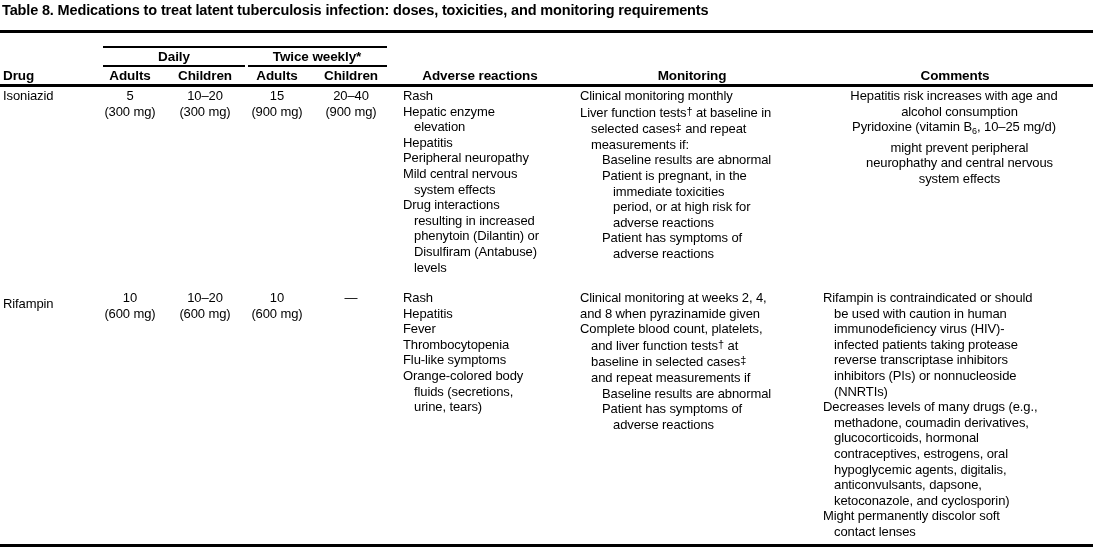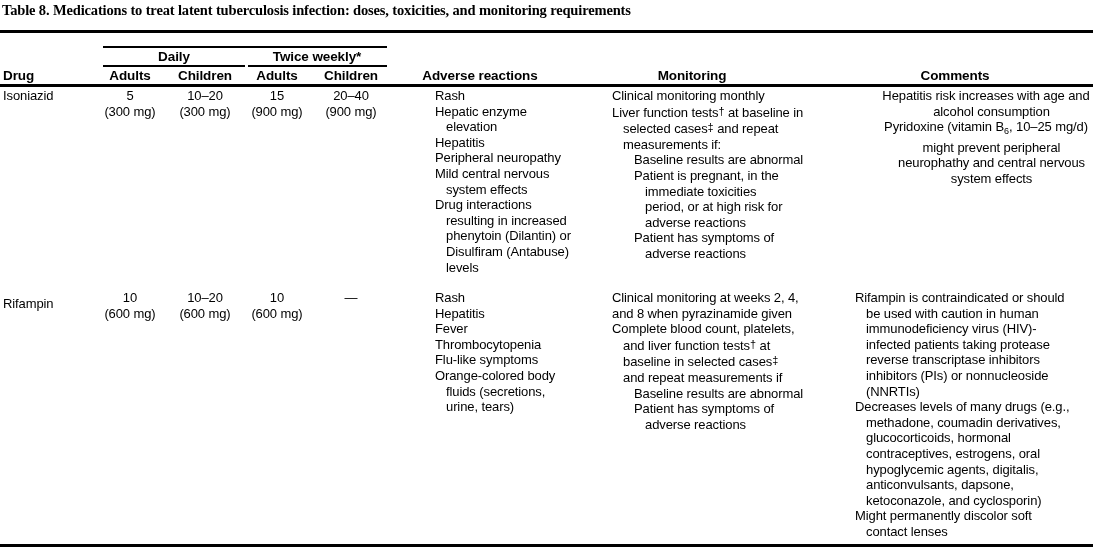--- a/index.html
+++ b/index.html
@@ -24,21 +24,20 @@
   
   .table-title {
     position: absolute;
     left: 2px;
     top: 1px;
     font-size: 14.5px;
     font-weight: bold;
     letter-spacing: -0.15px;
     white-space: nowrap;
     line-height: 18px;
-    font-family: Liberation Serif, serif;
   }
 
   
   .rule {
     position: absolute;
     background: #000000;
   }
   .rule-top      { left: 0px;   top: 30px;  width: 1093px; height: 3px; }
   .rule-header   { left: 0px;   top: 84px;  width: 1093px; height: 3px; }
   .rule-bottom   { left: 0px;   top: 544px; width: 1093px; height: 3px; }
@@ -78,21 +77,20 @@
     line-height: 15.6px;
     letter-spacing: -0.1px;
   }
   .cell-num {
     text-align: center;
     transform: translateX(-50%);
     white-space: nowrap;
   }
   .cell-text {
     white-space: normal;
-    margin-left: 32px;
   }
   .cell-text div {
     white-space: nowrap;
   }
 
   
   .i0 { padding-left: 0px;  }
   .i1 { padding-left: 11px; }
   .i2 { padding-left: 22px; }
   .i3 { padding-left: 33px; }

